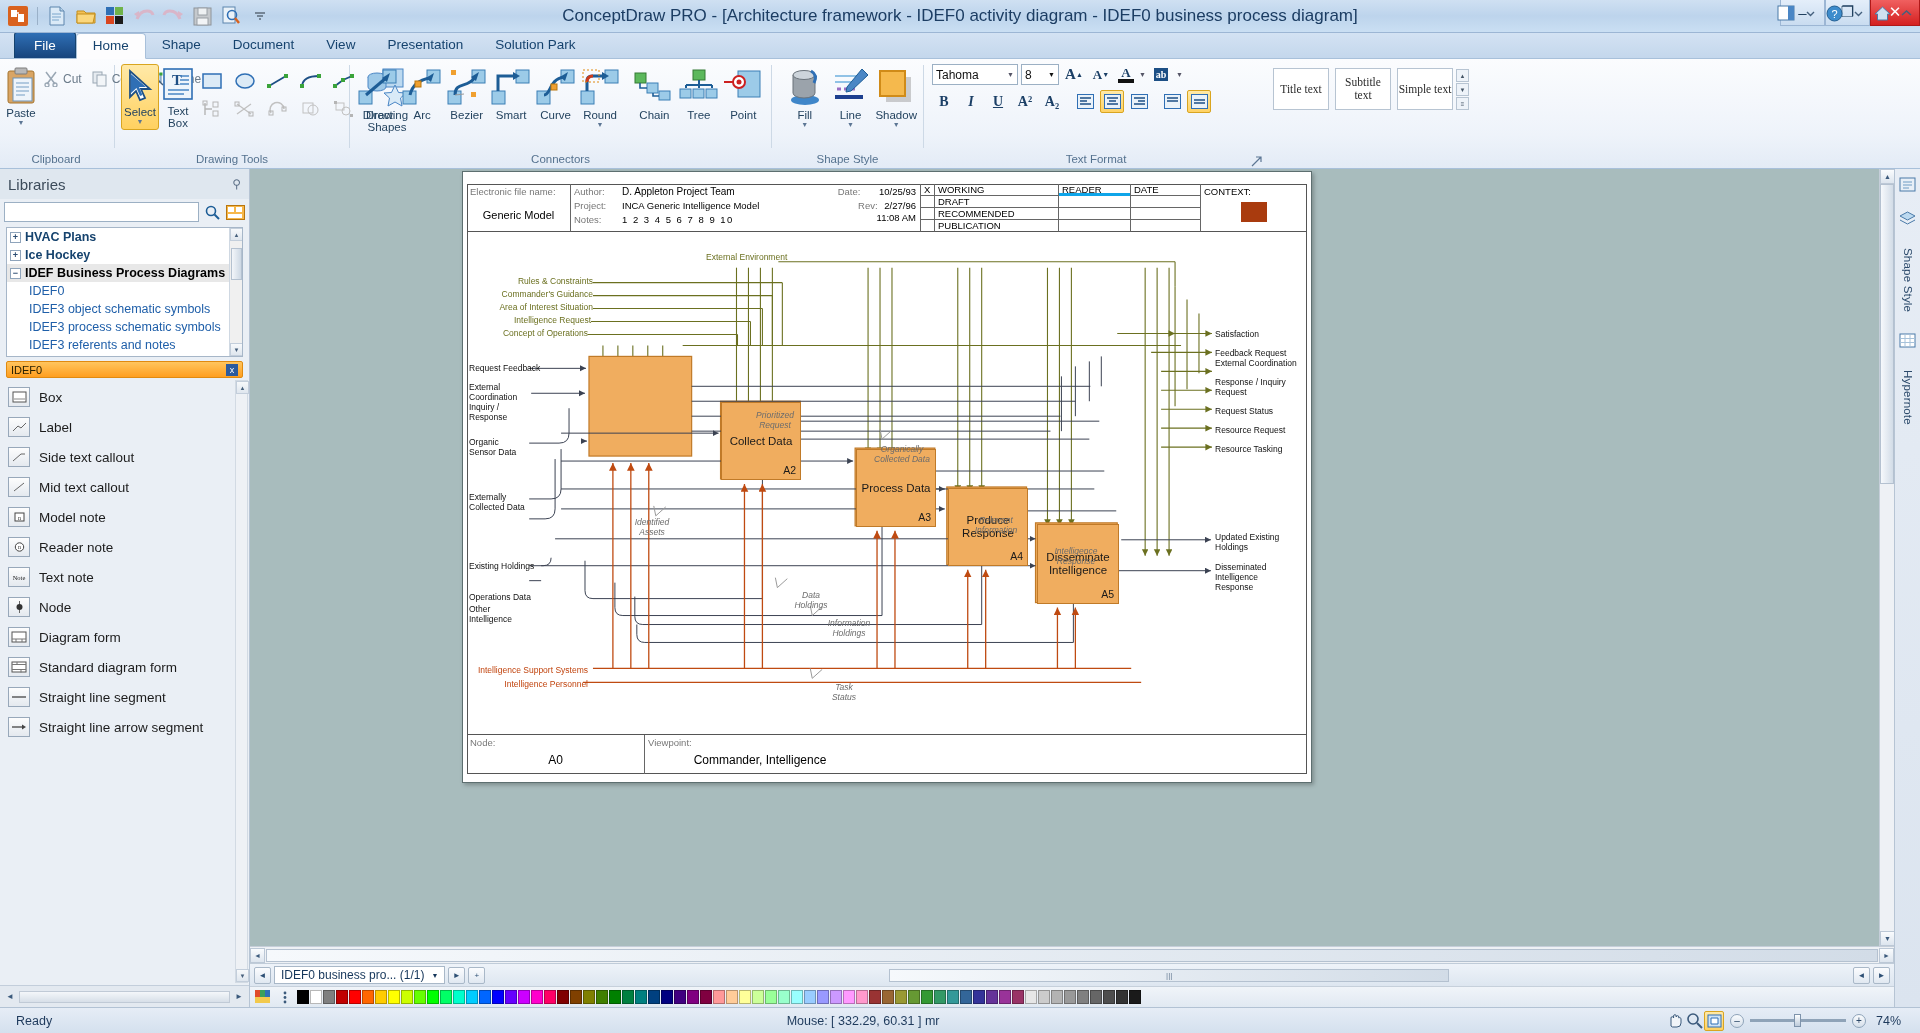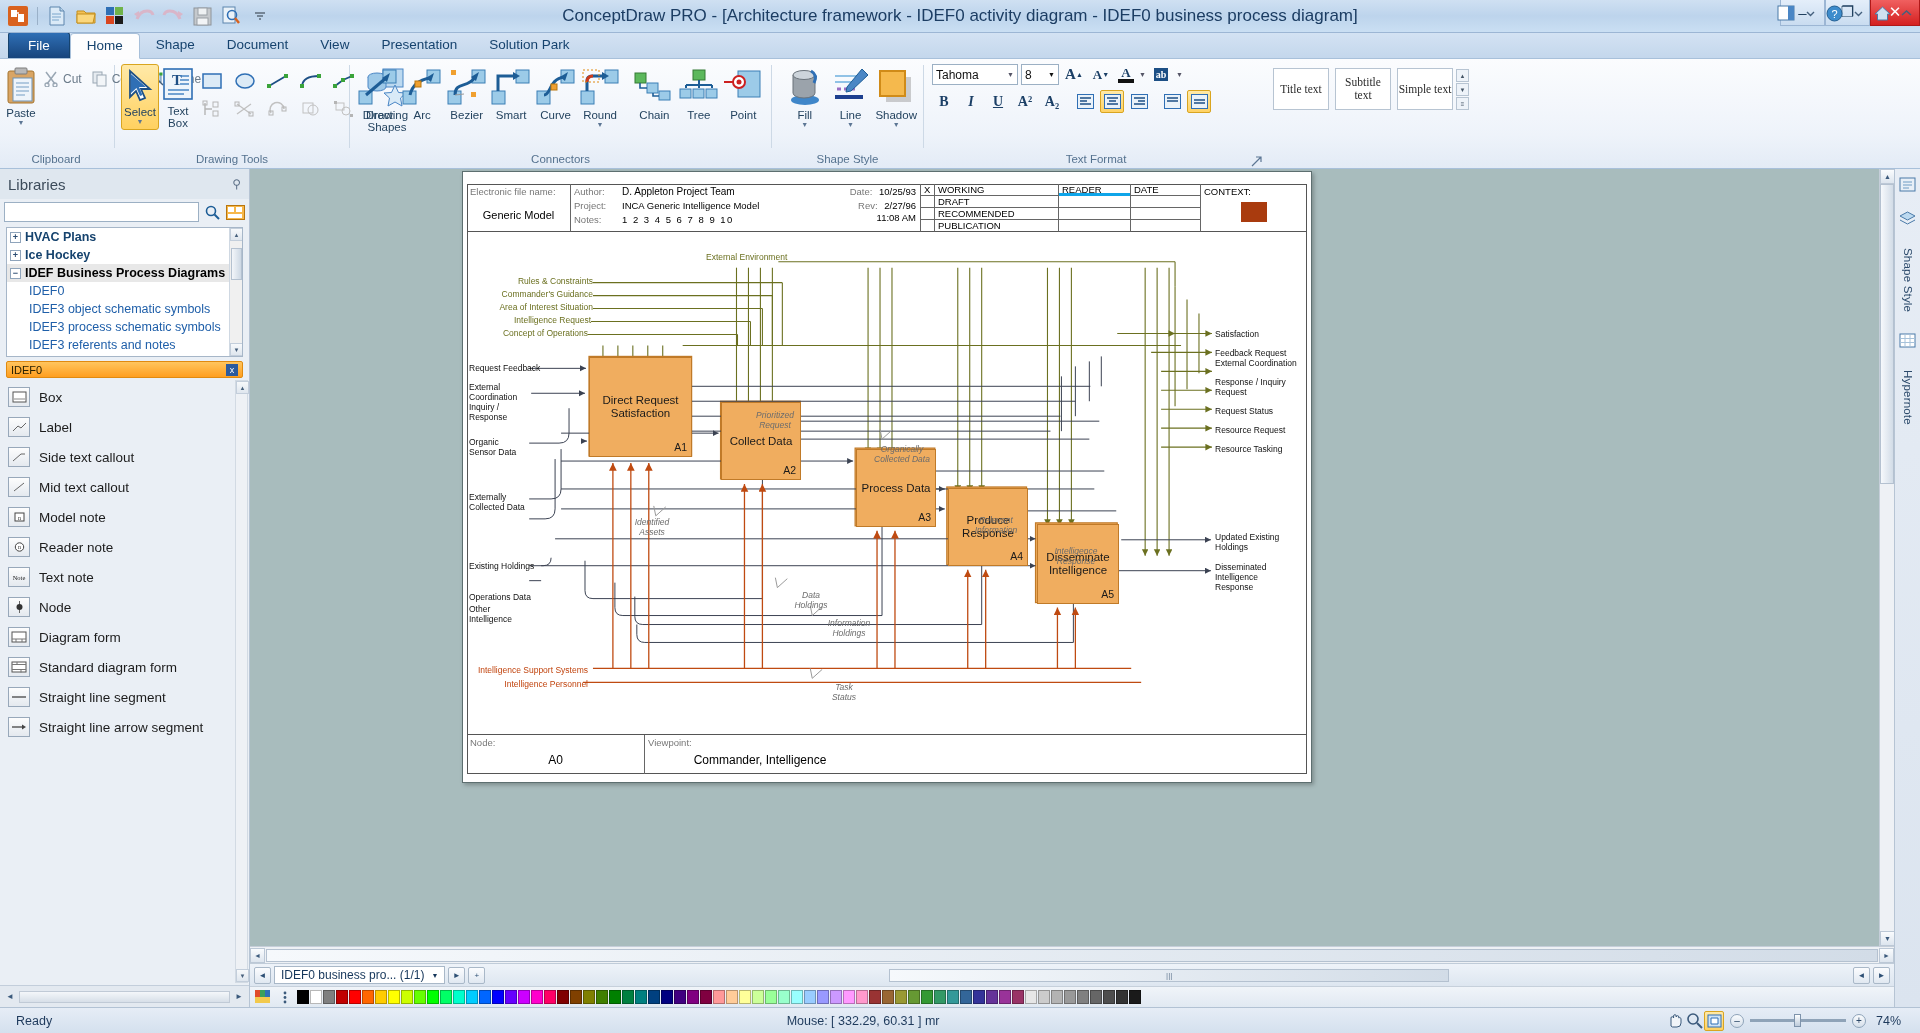--- a/index.html
+++ b/index.html
@@ -64,21 +64,21 @@
   }
   .rtab {
     padding: 4px 16px 5px 16px;
     font-size: 13.5px; color: #16436e;
     cursor: pointer; height: 26px;
     display: flex; align-items: center;
   }
   .rtab.file {
     background: linear-gradient(to bottom,#2f6fb5,#17447c);
     color: #fff; border-radius: 3px 3px 0 0;
-    margin-left: 8px; padding: 12px 19px;
+    margin-left: 14px; padding: 12px 19px;
     border: 1px solid #16436e; border-bottom: none;
   }
   .rtab.active {
     background: #fdfdfe;
     border: 1px solid #a8c0da; border-bottom: 1px solid #fdfdfe;
     border-radius: 4px 4px 0 0;
     margin-bottom: -1px;
   }
 
   
@@ -1073,21 +1073,21 @@
                   <span class="lbl-gray" style="width:48px">Project:</span>
                   <span style="font-size:9.5px">INCA Generic Intelligence Model</span>
                 </div>
                 <div style="display:flex;padding:3px 0 0 3px">
                   <span class="lbl-gray" style="width:48px">Notes:</span>
                   <span style="font-size:9.5px;letter-spacing:1.5px">1  2  3  4  5  6  7  8  9  10</span>
                 </div>
 
                 <div style="position:absolute;right:4px;top:2px;text-align:right;">
                   <div><span class="lbl-gray">Date:</span>
-                       <span style="margin-left:4px">10/25/93</span></div>
+                       <span style="margin-left:16px">10/25/93</span></div>
                   <div style="margin-top:3px"><span class="lbl-gray">Rev:</span>
                        <span style="margin-left:4px">2/27/96</span></div>
                   <div style="margin-top:1px">11:08 AM</div>
                 </div>
               </div>
 
               <div class="hcell" style="width:14px;border-bottom:1px solid #555;">
                 <div style="height:12px;padding-left:3px;border-bottom:1px solid #666">X</div>
                 <div style="height:12px;border-bottom:1px solid #666"></div>
                 <div style="height:12px;border-bottom:1px solid #666"></div>
@@ -1292,24 +1292,20 @@
                 <path d="M420 268 l10 -9 M420 268 l-2 -10"></path>
                 <path d="M193 345 l10 -9 M193 345 l-2 -10"></path>
                 <path d="M315 417 l10 -9 M315 417 l-2 -10"></path>
                 <path d="M350 445 l10 -9 M350 445 l-2 -10"></path>
                 <path d="M514 345 l10 -9 M514 345 l-2 -10"></path>
                 <path d="M593 377 l10 -9 M593 377 l-2 -10"></path>
                 <path d="M350 508 l10 -9 M350 508 l-2 -10"></path>
               </g>
             </svg>
 
-            <div class="actbox" style="left:126px;top:185px;width:103px;height:100px">
-              <span>Direct Request Satisfaction</span>
-              <span class="code">A1</span>
-            </div>
             <div class="actbox" style="left:258px;top:230px;width:80px;height:78px">
               <span>Collect Data</span>
               <span class="code">A2</span>
             </div>
             <div class="actbox" style="left:393px;top:277px;width:80px;height:78px">
               <span>Process Data</span>
               <span class="code">A3</span>
             </div>
             <div class="actbox" style="left:485px;top:316px;width:80px;height:78px">
               <span>Produce Response</span>

